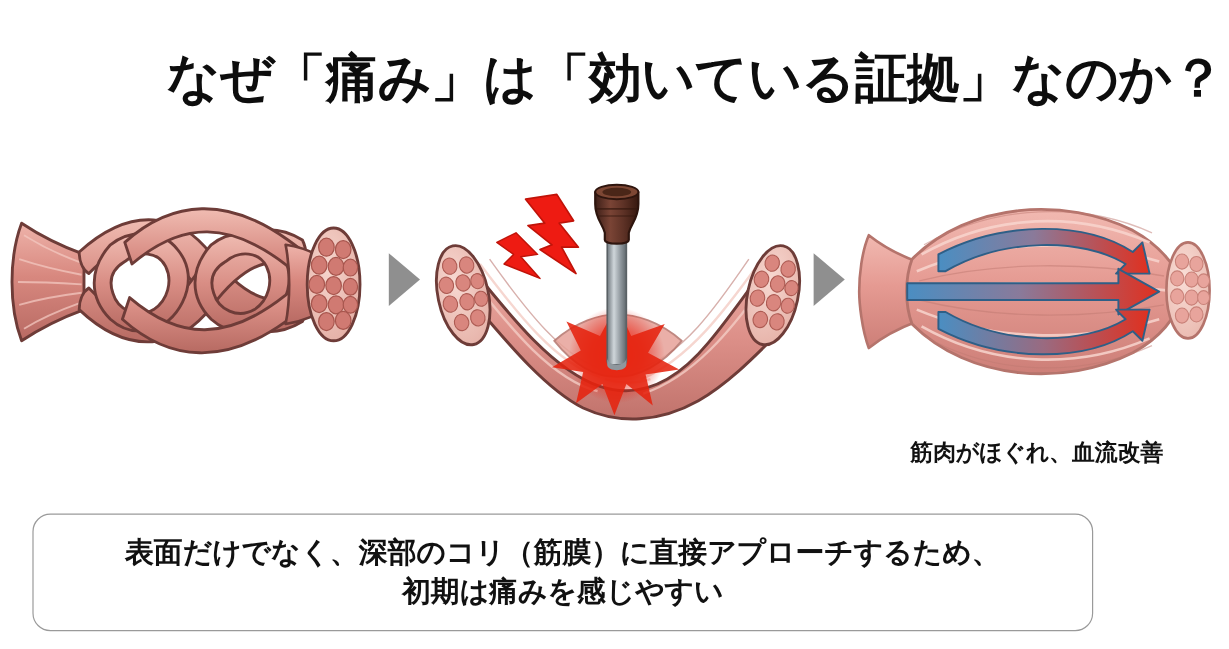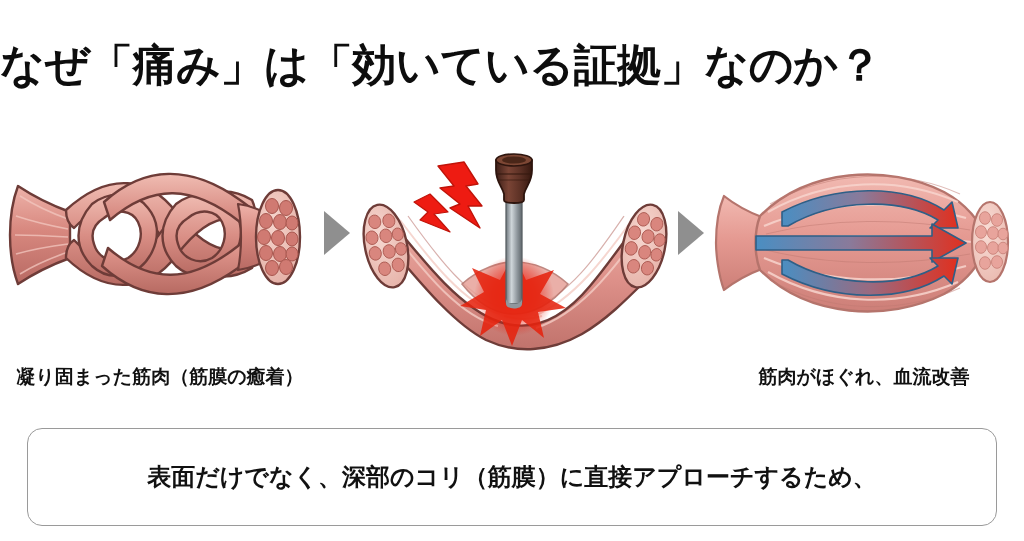--- a/index.html
+++ b/index.html
@@ -15,21 +15,21 @@
     font-family: "Liberation Sans", "DejaVu Sans", sans-serif;
     color: #111111;
   }
 
   
   .title {
     position: absolute;
     top: 36px;
     left: 0;
     width: 1020px;
-    text-align: left;
+    text-align: right;
     font-size: 44px;
     font-weight: bold;
     letter-spacing: -0.5px;
     color: #0d0d0d;
     white-space: nowrap;
   }
 
   
   .panels {
     position: absolute;
@@ -92,21 +92,21 @@
     color: #111111;
     white-space: nowrap;
   }
   .cap-spacer { width: 34px; flex: 0 0 auto; }
 
   
   .note-box {
     position: absolute;
     left: 27px;
     top: 428px;
-    width: 970px;
+    width: 884px;
     height: 98px;
     box-sizing: border-box;
     border: 1.6px solid #9a9a9a;
     border-radius: 15px;
     background: #ffffff;
     display: flex;
     flex-direction: column;
     align-items: center;
     justify-content: center;
   }
@@ -375,21 +375,21 @@
 
       <path d="M48 128 L 224 128 L 224 116 L 258 135 L 224 154 L 224 142 L 48 142 Z" fill="url(#flowA)" stroke="#2e5f87" stroke-width="1.6" stroke-linejoin="round"></path>
 
       <path d="M74 152 L 74 166 C 128 194, 196 194, 236 168 L 244 176 L 250 150 L 222 150 L 230 158
                C 194 180, 128 180, 80 152 Z" fill="url(#flowB)" stroke="#2e5f87" stroke-width="1.6" stroke-linejoin="round"></path>
     </svg>
   </div>
 </div>
 
 <div class="captions">
-  <div class="caption">凝り固まった筋肉（筋膜の癒着）</div>
   <div class="cap-spacer"></div>
   <div class="cap-spacer"></div>
   <div class="caption">筋肉がほぐれ、血流改善</div>
 </div>
 
 <div class="note-box">
   <div class="note-line">表面だけでなく、深部のコリ（筋膜）に直接アプローチするため、</div>
+  <div class="note-line">初期は痛みを感じやすい</div>
 </div>
 
 </body></html>

